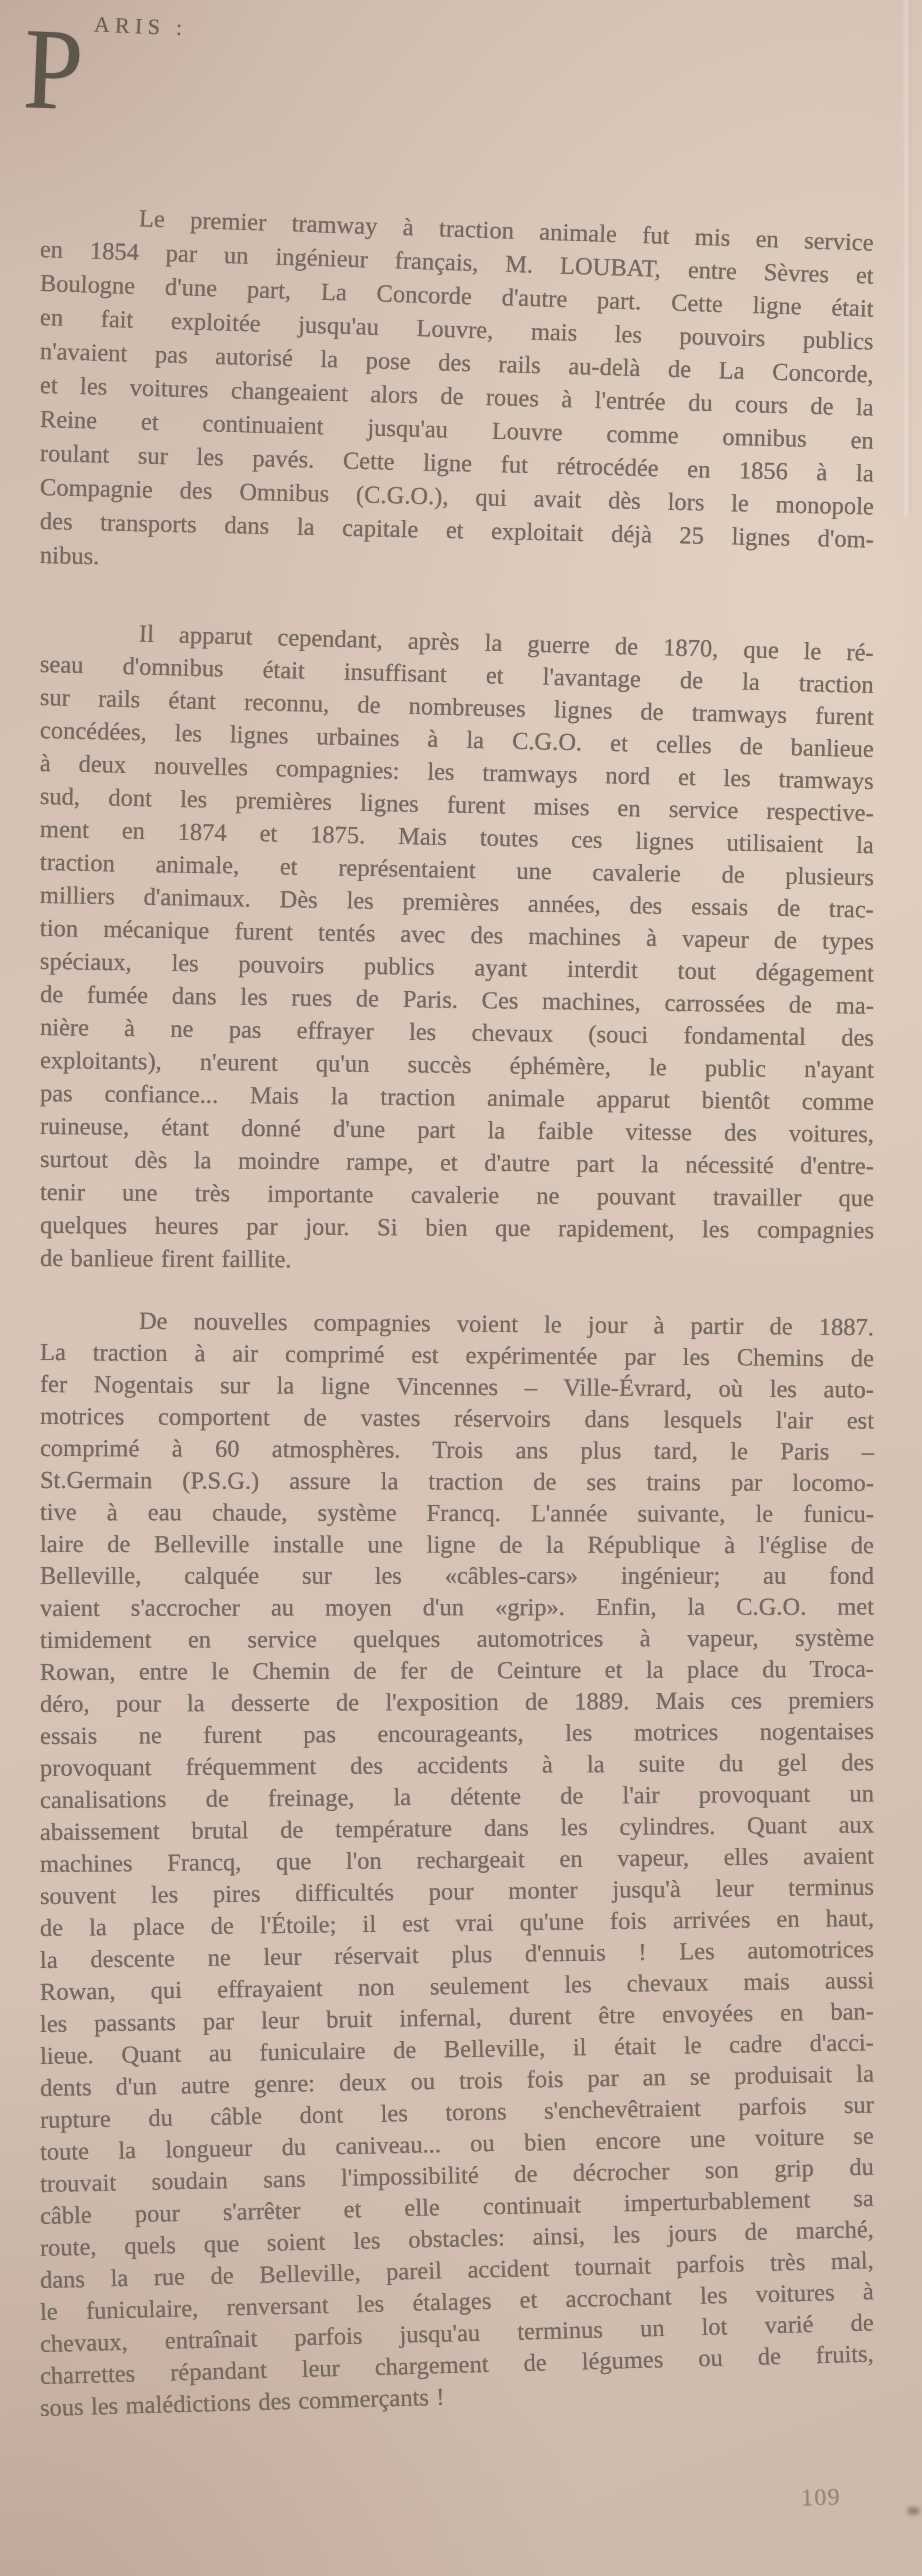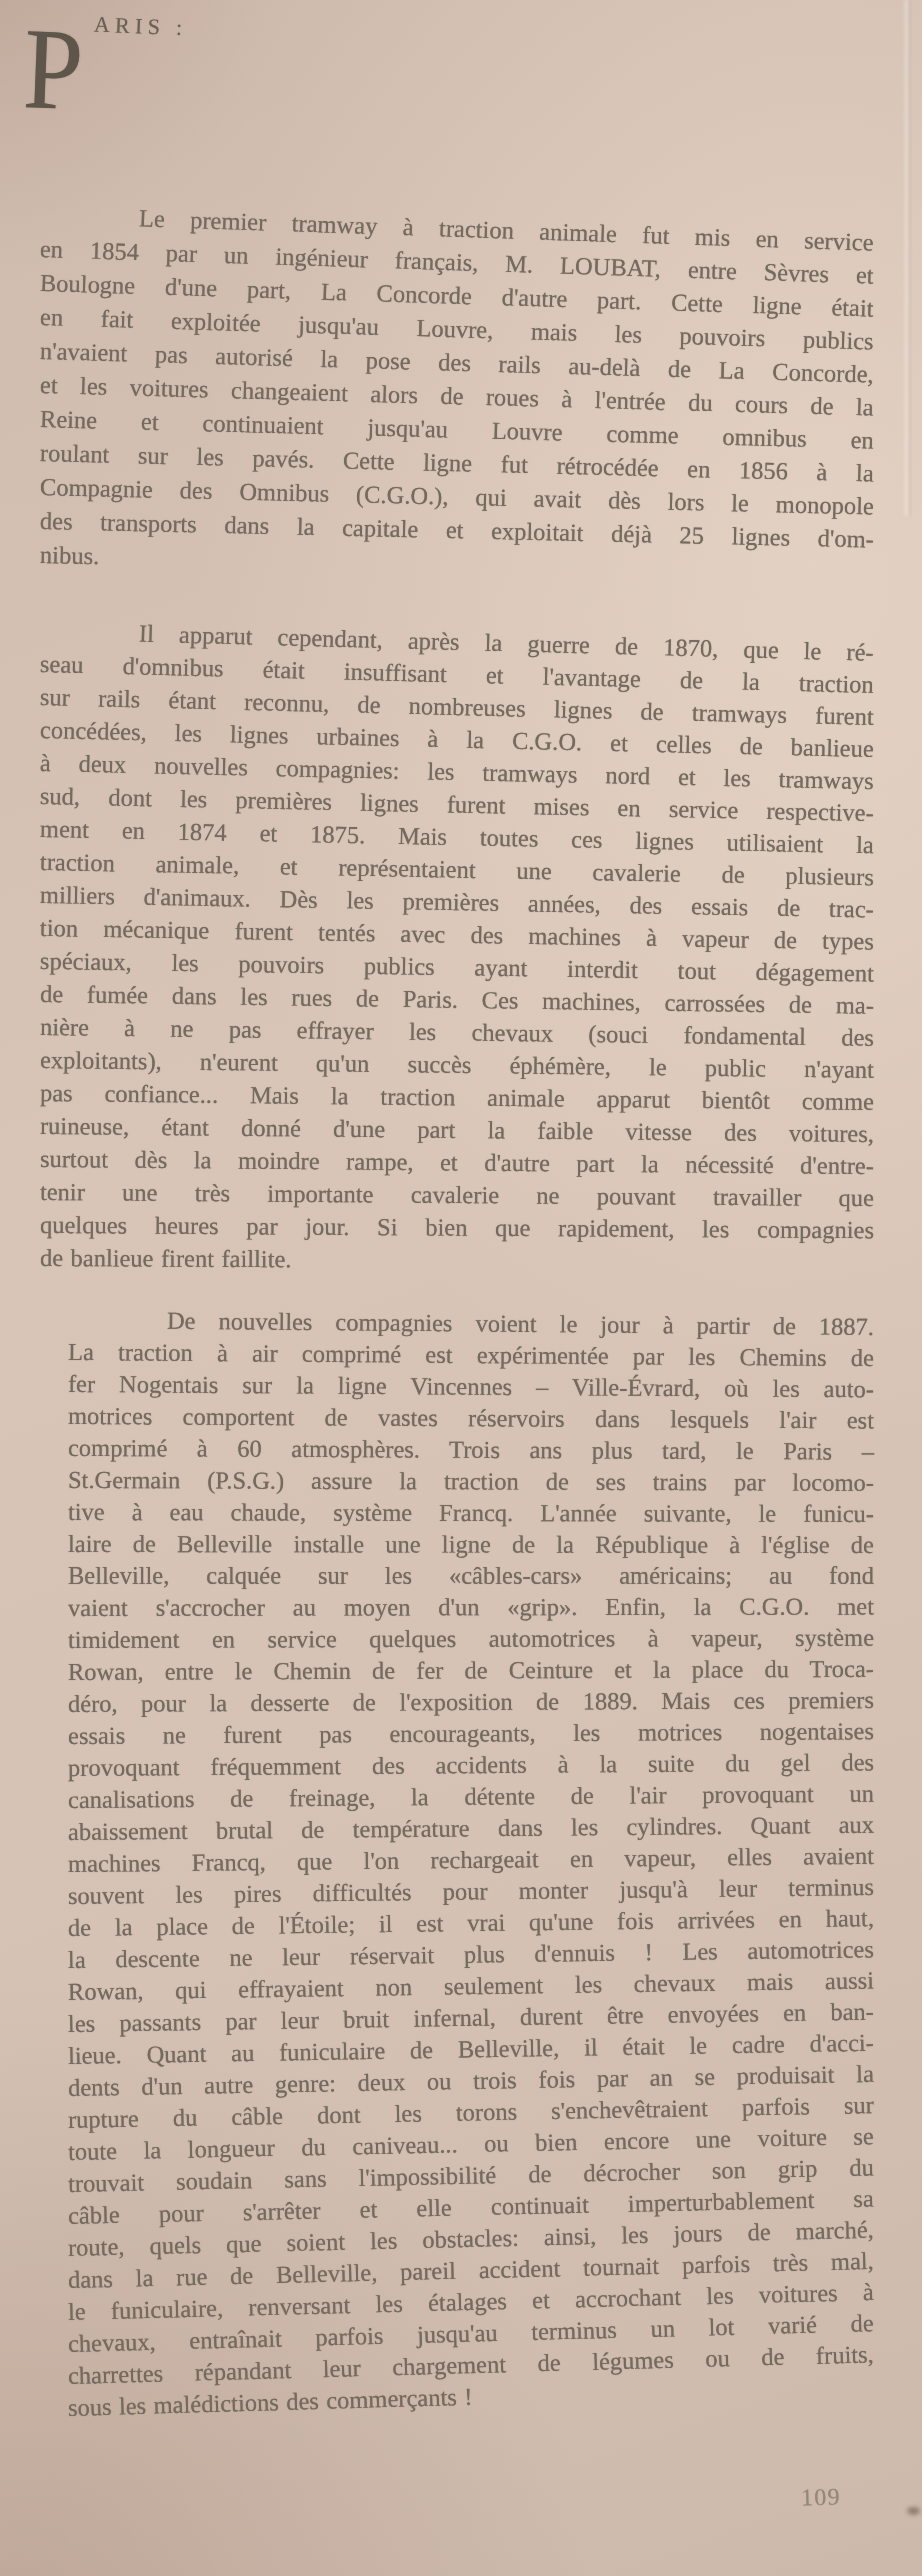--- a/index.html
+++ b/index.html
@@ -46,21 +46,21 @@
     transform-origin:0 50%;
     font-size:24.5px;white-space:normal;
     word-spacing:1.3px;
   }
   .para .line:first-child{text-indent:99px;}
   .para .line:last-child{text-align-last:left;}
   .p1 .line{line-height:34px;height:34px;}
   .p2 .line{line-height:33px;height:33px;}
   .p3 .line{line-height:32px;height:32px;}
   .p2{margin-top:42px;}
-  .p3{margin-top:30px;margin-left:28px;}
+  .p3{margin-top:30px;}
   .folio{
     position:absolute;left:801px;top:2484px;
     font-size:24px;color:#94877a;letter-spacing:1.3px;
     text-shadow:0 0 1px rgba(148,135,122,0.7);
     transform:rotate(-1.5deg);
   }
   .speck{
     position:absolute;left:907px;top:2507px;width:13.2px;height:8px;
     background:rgba(70,48,36,0.45);border-radius:50%;filter:blur(2px);
   }
@@ -111,21 +111,21 @@
       </section>
     <section class="para p3">
         <div class="line" style="transform: rotate(0.5deg);">De nouvelles compagnies voient le jour à partir de 1887.</div>
         <div class="line" style="transform: rotate(0.44deg);">La traction à air comprimé est expérimentée par les Chemins de</div>
         <div class="line" style="transform: rotate(0.38deg);">fer Nogentais sur la ligne Vincennes – Ville-Évrard, où les auto-</div>
         <div class="line" style="transform: rotate(0.32deg);">motrices comportent de vastes réservoirs dans lesquels l'air est</div>
         <div class="line" style="transform: rotate(0.26deg);">comprimé à 60 atmosphères. Trois ans plus tard, le Paris –</div>
         <div class="line" style="transform: rotate(0.2deg);">St.Germain (P.S.G.) assure la traction de ses trains par locomo-</div>
         <div class="line" style="transform: rotate(0.14deg);">tive à eau chaude, système Francq. L'année suivante, le funicu-</div>
         <div class="line" style="transform: rotate(0.08deg);">laire de Belleville installe une ligne de la République à l'église de</div>
-        <div class="line" style="transform: rotate(0.02deg);">Belleville, calquée sur les «câbles-cars» américains; au fond</div>
+        <div class="line" style="transform: rotate(0.02deg);">Belleville, calquée sur les «câbles-cars» ingénieur; au fond</div>
         <div class="line" style="transform: rotate(-0.1deg);">vaient s'accrocher au moyen d'un «grip». Enfin, la C.G.O. met</div>
         <div class="line" style="transform: rotate(-0.16deg);">timidement en service quelques automotrices à vapeur, système</div>
         <div class="line" style="transform: rotate(-0.22deg);">Rowan, entre le Chemin de fer de Ceinture et la place du Troca-</div>
         <div class="line" style="transform: rotate(-0.28deg);">déro, pour la desserte de l'exposition de 1889. Mais ces premiers</div>
         <div class="line" style="transform: rotate(-0.34deg);">essais ne furent pas encourageants, les motrices nogentaises</div>
         <div class="line" style="transform: rotate(-0.4deg);">provoquant fréquemment des accidents à la suite du gel des</div>
         <div class="line" style="transform: rotate(-0.46deg);">canalisations de freinage, la détente de l'air provoquant un</div>
         <div class="line" style="transform: rotate(-0.52deg);">abaissement brutal de température dans les cylindres. Quant aux</div>
         <div class="line" style="transform: rotate(-0.58deg);">machines Francq, que l'on rechargeait en vapeur, elles avaient</div>
         <div class="line" style="transform: rotate(-0.64deg);">souvent les pires difficultés pour monter jusqu'à leur terminus</div>

